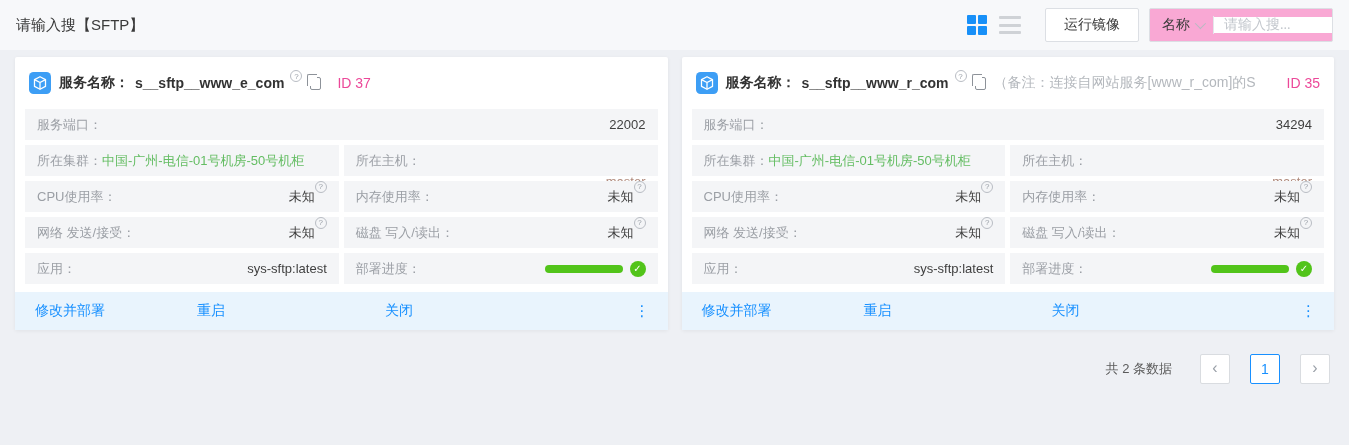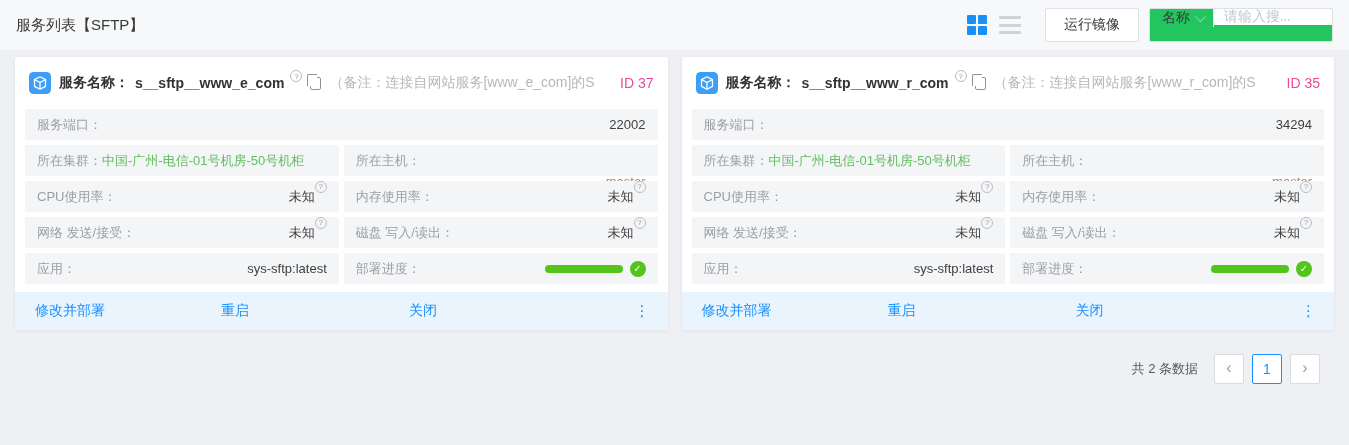--- a/index.html
+++ b/index.html
@@ -22,21 +22,21 @@
   .grid-icon i { background:#1890f8; border-radius:1px; }
   .list-icon { width:22px; height:18px; display:flex; flex-direction:column; justify-content:space-between; cursor:pointer; }
   .list-icon i { height:3px; background:#cfd2d6; border-radius:1px; }
   .btn {
     height:34px; padding:0 18px; background:#fff;
     border:1px solid #dcdfe4; border-radius:2px;
     font-size:14px; color:#3a3a3a; display:flex; align-items:center; cursor:pointer;
     font-family:inherit;
   }
   .search-group {
-    height:34px; display:flex; align-items:flex-start; background:#22c55e;
+    height:34px; display:flex; align-items:center; background:#f9a8d4;
     border:1px solid #dcdfe4; border-radius:2px; overflow:hidden;
   }
   .search-select {
     display:flex; align-items:center; gap:5px; padding:0 10px 0 12px;
     font-size:14px; color:#3a3a3a; cursor:pointer; border-right:1px solid #e4e7eb;
   }
   .caret { width:8px; height:8px; border-right:1.5px solid #b6bac1; border-bottom:1.5px solid #b6bac1; transform:rotate(45deg) translateY(-2px); }
   .search-input {
     border:none; outline:none; width:118px; padding:0 10px; font-size:14px; color:#333;
     font-family:Liberation Serif, serif;
@@ -89,43 +89,43 @@
   .check-circle {
     width:16px; height:16px; border-radius:50%; background:#52c41a;
     color:#fff; font-size:10px; display:flex; align-items:center; justify-content:center;
   }
   .check-circle::before { content:"✓"; }
   .card-footer {
     margin-top:3px; background:#e9f4fd; height:38px;
     display:flex; align-items:center; padding:0 18px 0 20px; font-size:14px;
   }
   .flink { color:#1890ff; cursor:pointer; white-space:nowrap; }
-  .flink-restart { margin-left:116px; }
+  .flink-restart { margin-left:92px; }
   .flink-close { margin-left:160px; }
   .more-dots { margin-left:auto; color:#1890ff; font-size:15px; cursor:pointer; letter-spacing:0; }
   .more-dots::before { content:"⋮"; }
   
   .pagination {
-    display:flex; justify-content:flex-end; align-items:center; gap:8px;
-    padding:24px 29px 0; font-size:13px; color:#5a5a5a;
+    display:flex; justify-content:flex-end; align-items:center; gap:20px;
+    padding:24px 19px 0; font-size:13px; color:#5a5a5a;
   }
   .total-text { margin-right:8px; }
   .page-btn {
     width:30px; height:30px; background:#fff; border:1px solid #d9dce0; border-radius:2px;
     display:flex; align-items:center; justify-content:center; cursor:pointer;
     color:#9aa0a8; font-size:14px; font-family:inherit;
   }
   .page-btn.current { border-color:#1890ff; color:#1890ff; }
   .chev { font-size:16px; line-height:1; position:relative; top:-1px; }
 </style>
 </head>
 <body>
 
 <div class="topbar">
-  <span class="page-title">服务列表【SFTP】</span>
+  <span class="page-title">请输入搜【SFTP】</span>
   <div class="topbar-right">
     <div class="view-toggle">
       <div class="grid-icon">
           <i></i>
           <i></i>
           <i></i>
           <i></i>
         </div>
       <div class="list-icon">
           <i></i>
@@ -150,21 +150,20 @@
     <div class="card-header">
       <svg class="cube-icon" viewBox="0 0 24 24">
         <rect width="24" height="24" rx="5" fill="#3d9ef5"></rect>
         <path d="M12 5.2l6 3.1v7.4l-6 3.1-6-3.1V8.3z" fill="none" stroke="#fff" stroke-width="1.4" stroke-linejoin="round"></path>
         <path d="M6 8.3l6 3.2 6-3.2M12 11.5v7.3" fill="none" stroke="#fff" stroke-width="1.4" stroke-linejoin="round"></path>
       </svg>
       <span class="svc-label">服务名称：</span>
       <span class="svc-name">s__sftp__www_e_com</span>
       <span class="help-sup"></span>
       <span class="copy-icon"></span>
-      <span class="remark">（备注：连接自网站服务[www_e_com]的S</span>
       <span class="card-id">ID 37</span>
     </div>
     <div class="card-body">
       <div class="row">
         <div class="cellbox between">
           <span class="lbl">服务端口：</span>
           <span class="val-dark">22002</span>
         </div>
       </div>
       <div class="row">

